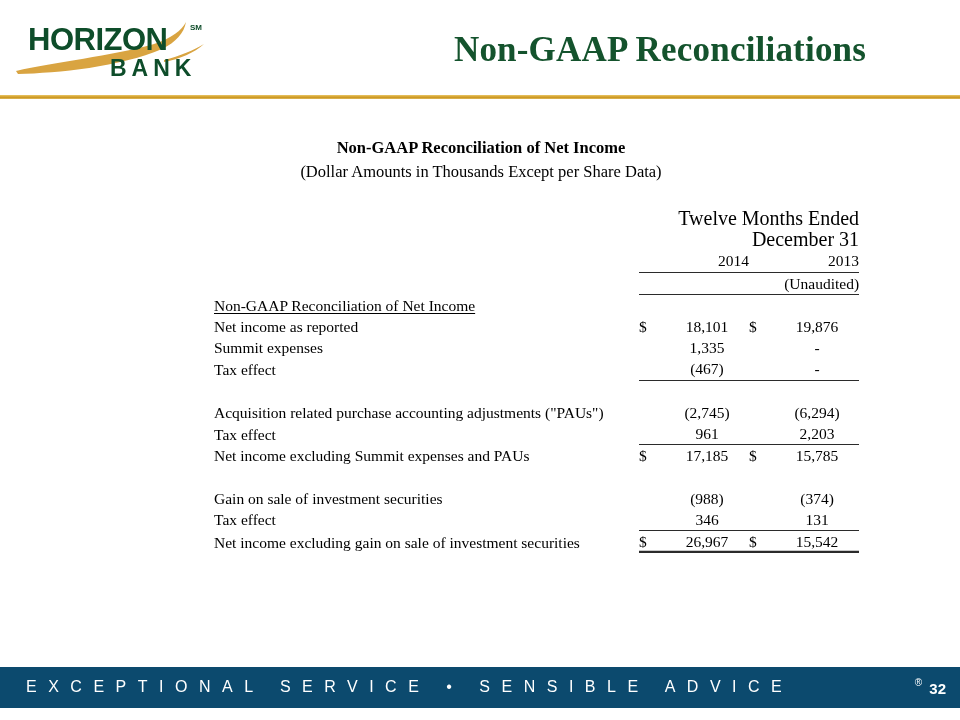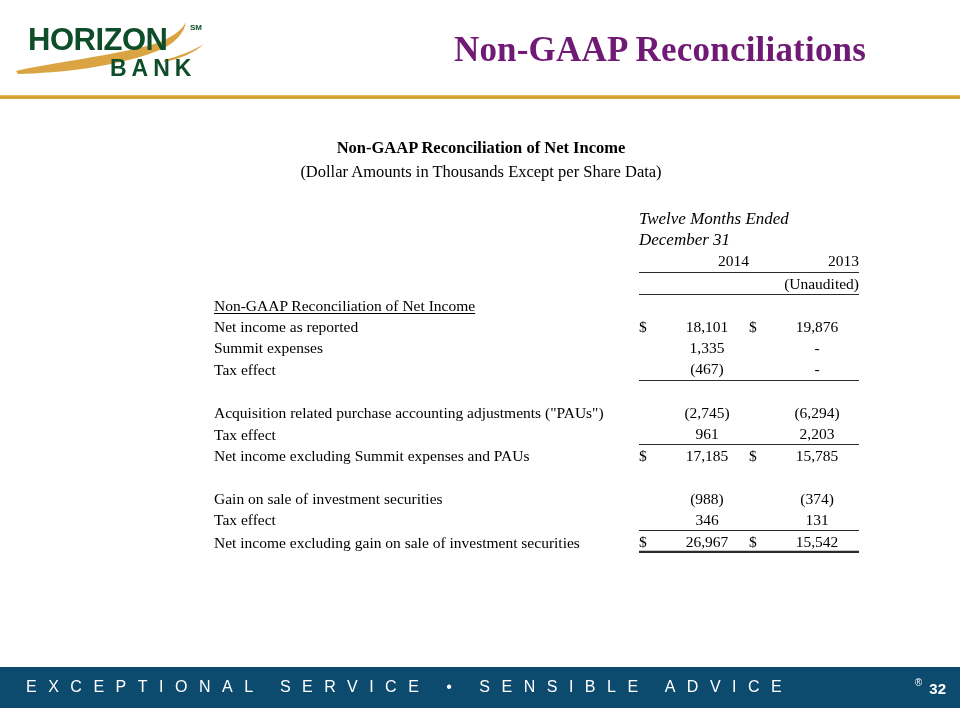--- a/index.html
+++ b/index.html
@@ -37,21 +37,21 @@
   .slide-title {
     position: absolute;
     left: 380px;
     top: 30px;
     width: 560px;
     text-align: center;
     font-family: "Liberation Serif", "DejaVu Serif", serif;
     font-weight: bold;
     font-size: 35px;
     letter-spacing: 0.2px;
-    color: #701a75;
+    color: #14532d;
     white-space: nowrap;
   }
 
   .header-rule {
     position: absolute;
     top: 95px;
     left: 0;
     width: 960px;
     height: 4px;
     background: linear-gradient(to bottom,
@@ -114,25 +114,24 @@
   .b { font-weight: bold; }
 
   .section-head {
     font-weight: bold;
     text-decoration: underline;
     text-underline-offset: 2px;
   }
 
   
   .hdr-span {
-    text-align: left;
-    font-weight: bold;
-    font-size: 17px;
+    text-align: right;
+    font-weight: bold;
+    font-size: 20px;
     line-height: 21px;
-    font-style: italic;
   }
   .hdr-year {
     text-align: right;
     font-weight: bold;
     font-size: 15.5px;
     line-height: 20px;
   }
   .rule-b { border-bottom: 1.3px solid #2b2b2b; }
   .rule-dbl-b {
     border-bottom: 1.3px double #2b2b2b;

